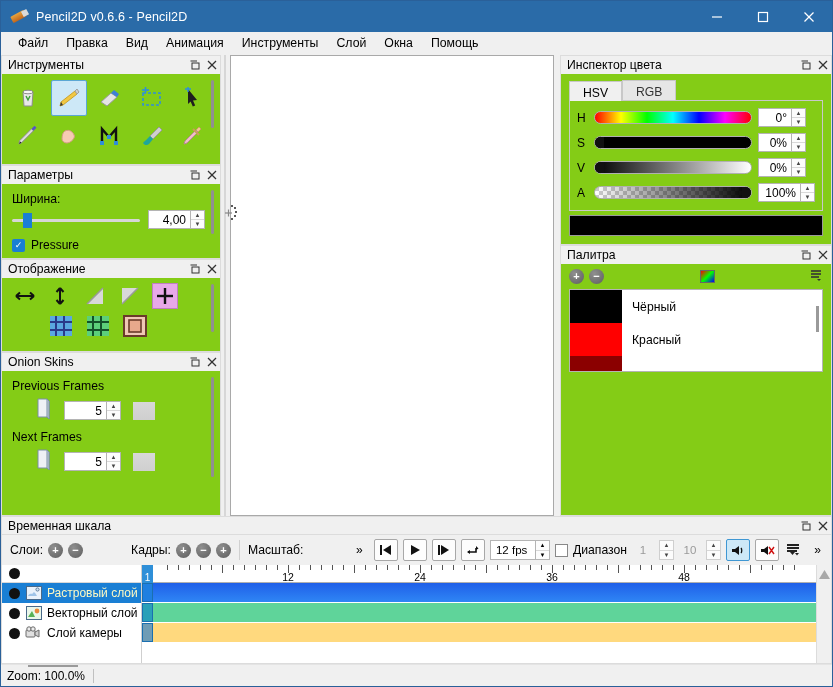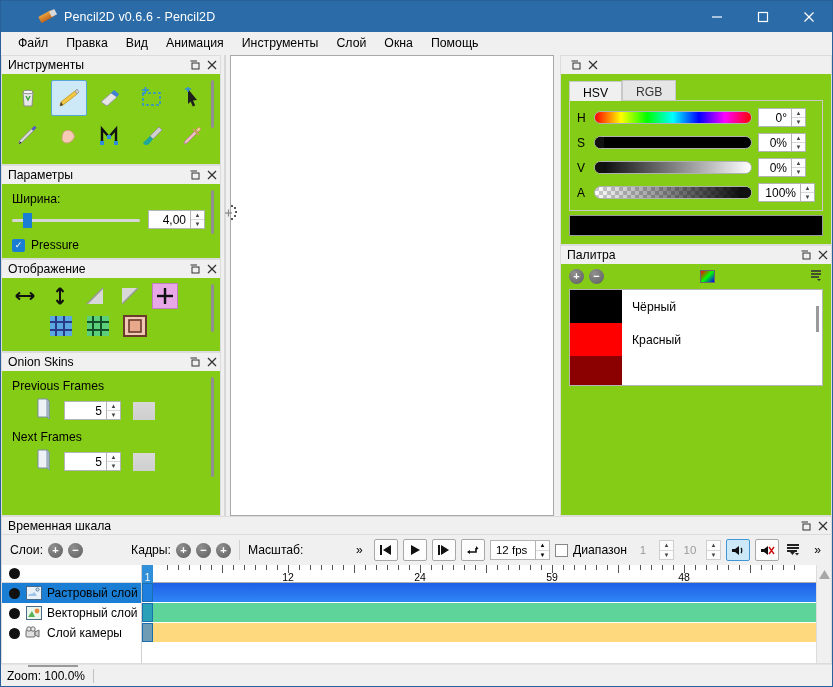--- a/index.html
+++ b/index.html
@@ -10,21 +10,21 @@
     background: #f0f0f0;
     overflow: hidden;
     color: #000;
   }
   .app { width: 833px; height: 687px; display: flex; flex-direction: column;
          border: 1px solid #2a6099; background: #f0f0f0; }
 
   
   .titlebar {
     height: 31px; background: #2a6ba8; display: flex; align-items: center;
-    flex: 0 0 31px; color: #fff; padding-left: 28px;
+    flex: 0 0 31px; color: #fff;
   }
   .title-icon {
     width: 18px; height: 18px; margin-left: 9px; margin-right: 8px;
     position: relative;
   }
   .title-icon .body {
     position: absolute; left: 1px; top: 5px; width: 15px; height: 7px;
     background: linear-gradient(180deg,#e8a33d 0%,#c1651b 100%);
     transform: rotate(-28deg); border-radius: 1px;
   }
@@ -178,21 +178,21 @@
   .pal-tool { height: 25px; display: flex; align-items: center; padding: 0 8px;
               gap: 5px; }
   .circ-btn { width: 15px; height: 15px; border-radius: 50%;
               background: radial-gradient(circle at 35% 30%, #8f8f8f, #5e5e5e);
               display: flex; align-items: center; justify-content: center;
               color: #fff; font-size: 11px; font-weight: bold; line-height: 1; }
   .pal-sw-icon { width: 15px; height: 13px; margin: 0 auto;
                  border: 1px solid #666;
                  background: linear-gradient(135deg,#ff0000,#00ff00,#0000ff); }
   .pal-list { margin: 0 8px 6px 8px; background: #fff; border: 1px solid #b4b4b4;
-              height: 97px; overflow: hidden; position: relative; }
+              height: 83px; overflow: hidden; position: relative; }
   .pal-item { display: flex; align-items: center; height: 33px; }
   .pal-color { width: 52px; height: 33px; }
   .pal-name { padding-left: 10px; font-size: 12.2px; }
 
   
   .timeline { flex: 0 0 148px; display: flex; flex-direction: column; }
   .tl-title { height: 19px; flex: 0 0 19px; display: flex; align-items: center;
               background: #f0f0f0; border: 1px solid #dcdcdc;
               padding-left: 6px; font-size: 12.2px; }
   .tl-toolbar { height: 30px; flex: 0 0 30px; display: flex; align-items: center;
@@ -215,21 +215,21 @@
 
   .tl-main { flex: 1 1 auto; display: flex; border: 1px solid #dcdcdc;
              border-top: none; min-height: 0; background: #fff; }
   .layer-col { width: 140px; flex: 0 0 140px; background: #fff;
                border-right: 1px solid #cfcfcf; }
   .layer-head { height: 18px; border-bottom: 1px solid #d8d8d8; display: flex;
                 align-items: center; padding-left: 7px; }
   .dot { width: 11px; height: 11px; border-radius: 50%; background: #111; }
   .layer-row { height: 20px; display: flex; align-items: center; padding-left: 7px;
                gap: 5px; font-size: 12px; }
-  .layer-row.sel { background: #1a7fd4; color: #000000; }
+  .layer-row.sel { background: #1a7fd4; color: #fef9c3; }
   .layer-icon { width: 17px; height: 15px; display: flex; align-items: center;
                 justify-content: center; }
 
   .track-col { flex: 1 1 auto; position: relative; overflow: hidden; }
   .ruler { height: 18px; border-bottom: 1px solid #b0b0b0; position: relative;
            background: #fff; }
   .ruler .tick { position: absolute; top: 0; width: 1px; height: 5px;
                  background: #555; }
   .ruler .tickL { height: 8px; }
   .ruler .num { position: absolute; top: 6px; font-size: 10.5px;
@@ -597,20 +597,21 @@
         <div class="canvas"></div>
       </div>
       <div class="rsplit"></div>
     </div>
 
     <div class="right-col">
 
 
       <div class="panel" style="flex:0 0 188px;">
         <div class="panel-title">
+          <span class="ttext">Инспектор цвета</span>
           <span class="pt-btn">
             <svg width="10" height="10">
                 <rect x="2" y="3" width="7" height="6" fill="none" stroke="#333"></rect>
                 <line x1="0.5" y1="1" x2="7" y2="1" stroke="#333"></line>
               </svg>
           </span>
           <span class="pt-btn">
             <svg width="10" height="10">
                 <line x1="1" y1="1" x2="9" y2="9" stroke="#333" stroke-width="1.2"></line>
                 <line x1="9" y1="1" x2="1" y2="9" stroke="#333" stroke-width="1.2"></line>
@@ -910,21 +911,21 @@
           <div class="tick" style="left:311px;"></div>
             <div class="tick" style="left:322px;"></div>
           <div class="tick" style="left:333px;"></div>
             <div class="tick tickL" style="left:344px;"></div>
           <div class="tick" style="left:355px;"></div>
             <div class="tick" style="left:366px;"></div>
           <div class="tick" style="left:377px;"></div>
             <div class="tick" style="left:388px;"></div>
           <div class="tick" style="left:399px;"></div>
             <div class="tick tickL" style="left:410px;"></div>
-          <div class="num" style="left:410px;">59</div>
+          <div class="num" style="left:410px;">36</div>
           <div class="tick" style="left:421px;"></div>
             <div class="tick" style="left:432px;"></div>
           <div class="tick" style="left:443px;"></div>
             <div class="tick" style="left:454px;"></div>
           <div class="tick" style="left:465px;"></div>
             <div class="tick tickL" style="left:476px;"></div>
           <div class="tick" style="left:487px;"></div>
             <div class="tick" style="left:498px;"></div>
           <div class="tick" style="left:509px;"></div>
             <div class="tick" style="left:520px;"></div>

